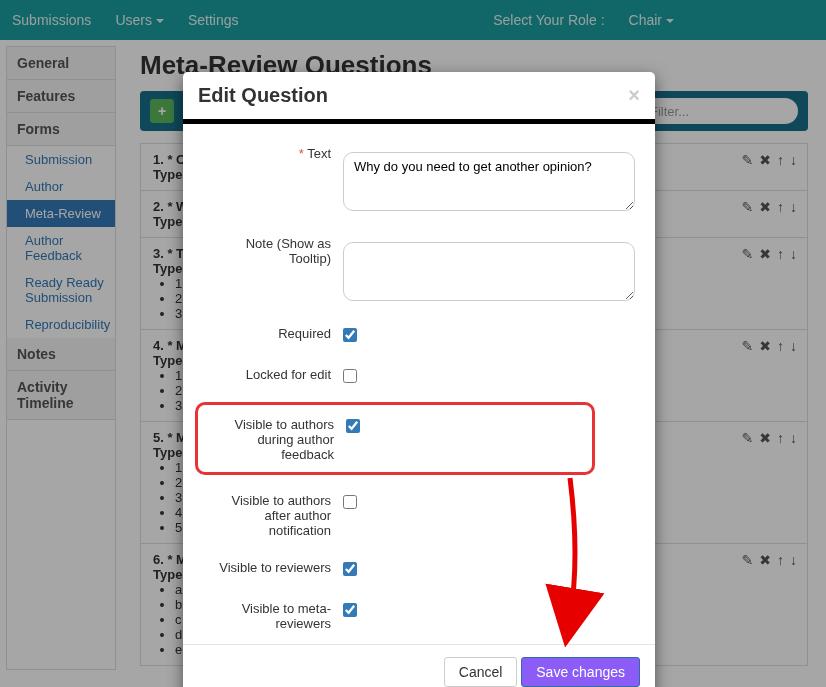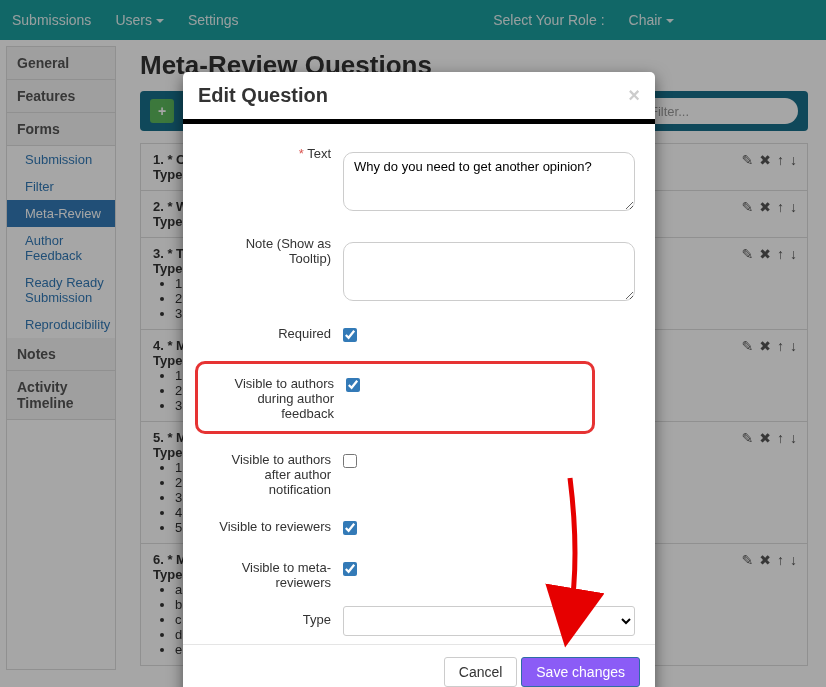--- a/index.html
+++ b/index.html
@@ -59,21 +59,21 @@
   <div class="nav-item"><span>Chair</span><span class="caret"></span></div>
   <div style="width:140px"></div>
 </div>
 
 <div class="layout">
   <div class="sidebar">
     <div class="group">General</div>
     <div class="group">Features</div>
     <div class="group">Forms</div>
     <div class="item">Submission</div>
-    <div class="item">Filter</div>
+    <div class="item">Author</div>
     <div class="item active">Meta-Review</div>
     <div class="item">Author Feedback</div>
     <div class="item">Ready Ready Submission</div>
     <div class="item">Reproducibility</div>
     <div class="group">Notes</div>
     <div class="group">Activity Timeline</div>
   </div>
 
   <div class="main">
     <h1>Meta-Review Questions</h1>
@@ -154,20 +154,24 @@
       <div class="lbl"><span class="req">*</span> <span>Text</span></div>
       <div class="ctrl"><textarea rows="3" style="">Why do you need to get another opinion?</textarea></div>
     </div>
     <div class="form-row">
       <div class="lbl">Note (Show as Tooltip)</div>
       <div class="ctrl"><textarea rows="3" style=""></textarea></div>
     </div>
     <div class="form-row">
       <div class="lbl">Required</div>
       <div class="ctrl"><input type="checkbox" checked="" style=""></div>
+    </div>
+    <div class="form-row">
+      <div class="lbl">Locked for edit</div>
+      <div class="ctrl"><input type="checkbox" style=""></div>
     </div>
     <div class="highlight">
       <div class="form-row">
         <div class="lbl">Visible to authors during author feedback</div>
         <div class="ctrl"><input type="checkbox" checked="" style=""></div>
       </div>
     </div>
     <div class="form-row">
       <div class="lbl">Visible to authors after author notification</div>
       <div class="ctrl"><input type="checkbox" style=""></div>

